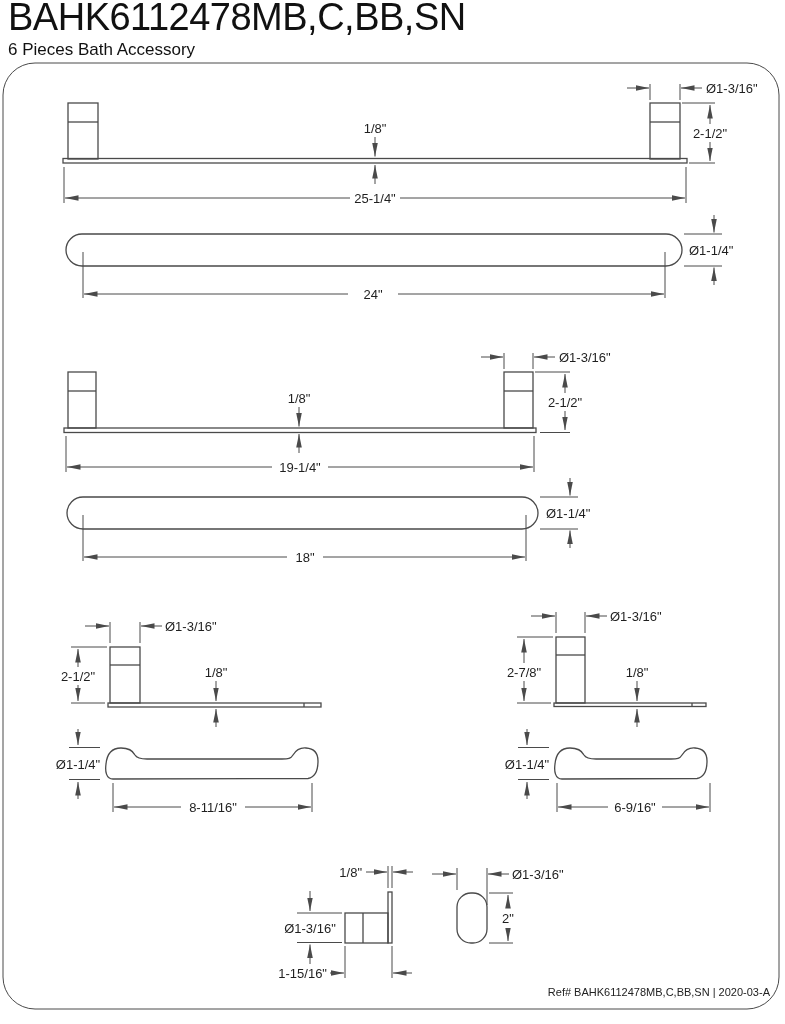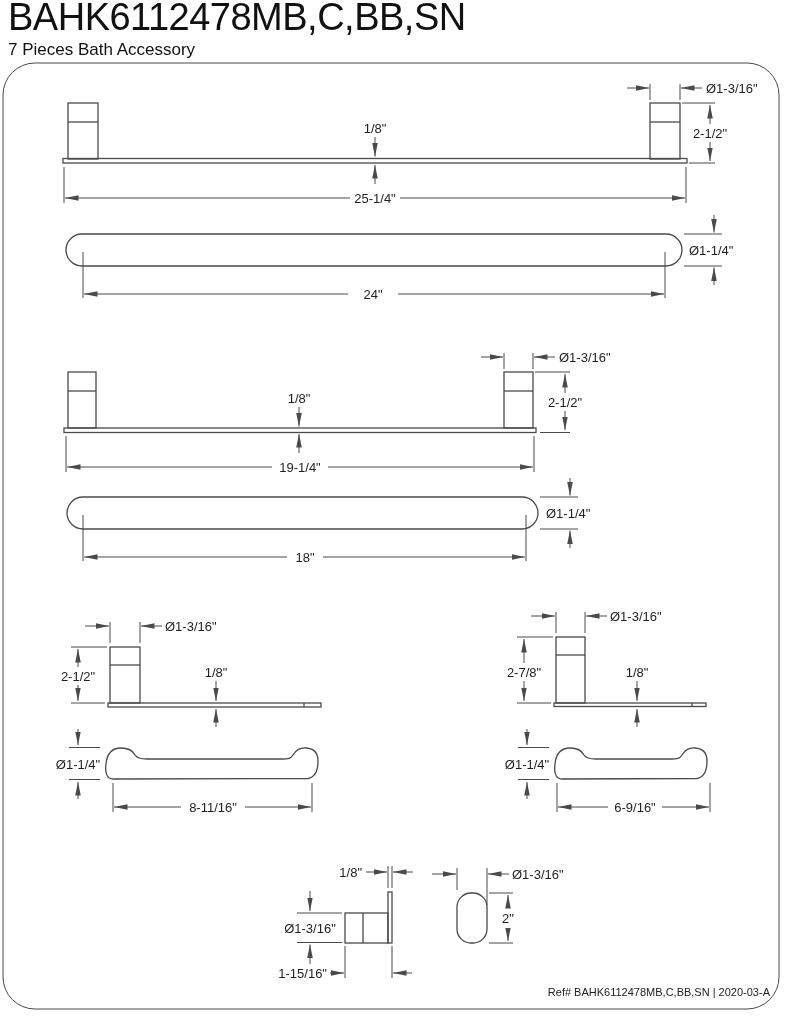--- a/index.html
+++ b/index.html
@@ -25,21 +25,21 @@
   svg .dim{marker-end:url(#ah);}
   svg text{font-family:"Liberation Sans",sans-serif;font-size:13px;fill:#1f1f1f;}
   svg text.ref{font-size:11px;fill:#222;}
 </style>
 </head>
 <body>
 
 <div class="sheet">
 
   <div class="title">BAHK6112478MB,C,BB,SN</div>
-  <div class="subtitle">7 Pieces Bath Accessory</div>
+  <div class="subtitle">6 Pieces Bath Accessory</div>
 
   <svg class="drawing" width="785" height="1024" viewBox="0 0 785 1024">
     <defs>
       <marker id="ah" markerUnits="userSpaceOnUse" markerWidth="14" markerHeight="8" refX="13.5" refY="4" orient="auto">
         <path d="M13.5 4 L0 1.2 L0 6.8 Z" fill="#4a4a4a"></path>
       </marker>
     </defs>
 
     <rect x="3" y="63" width="776" height="946" rx="32" class="dl"></rect>
 

